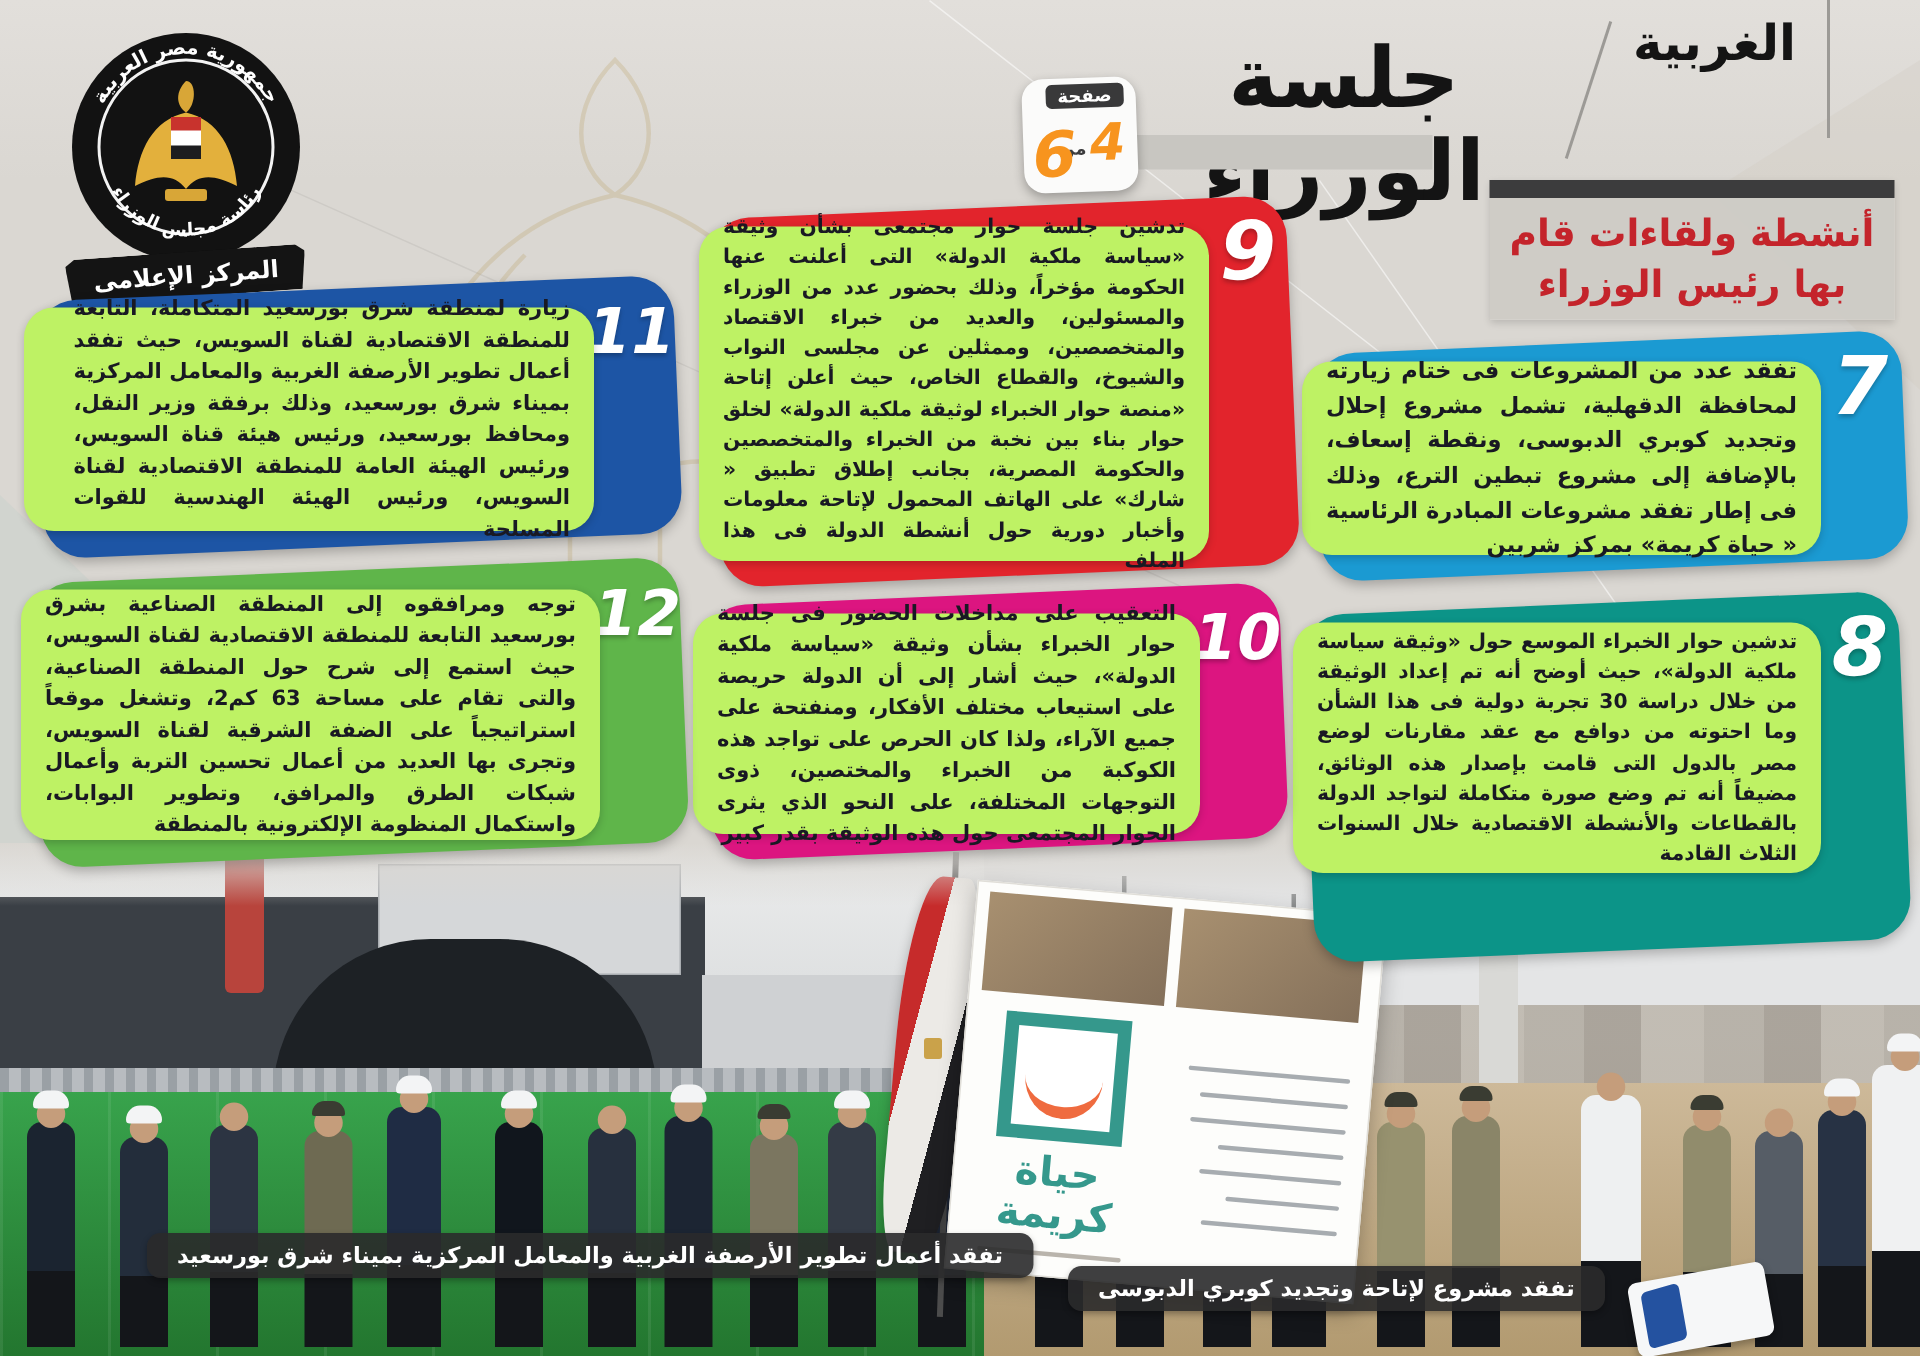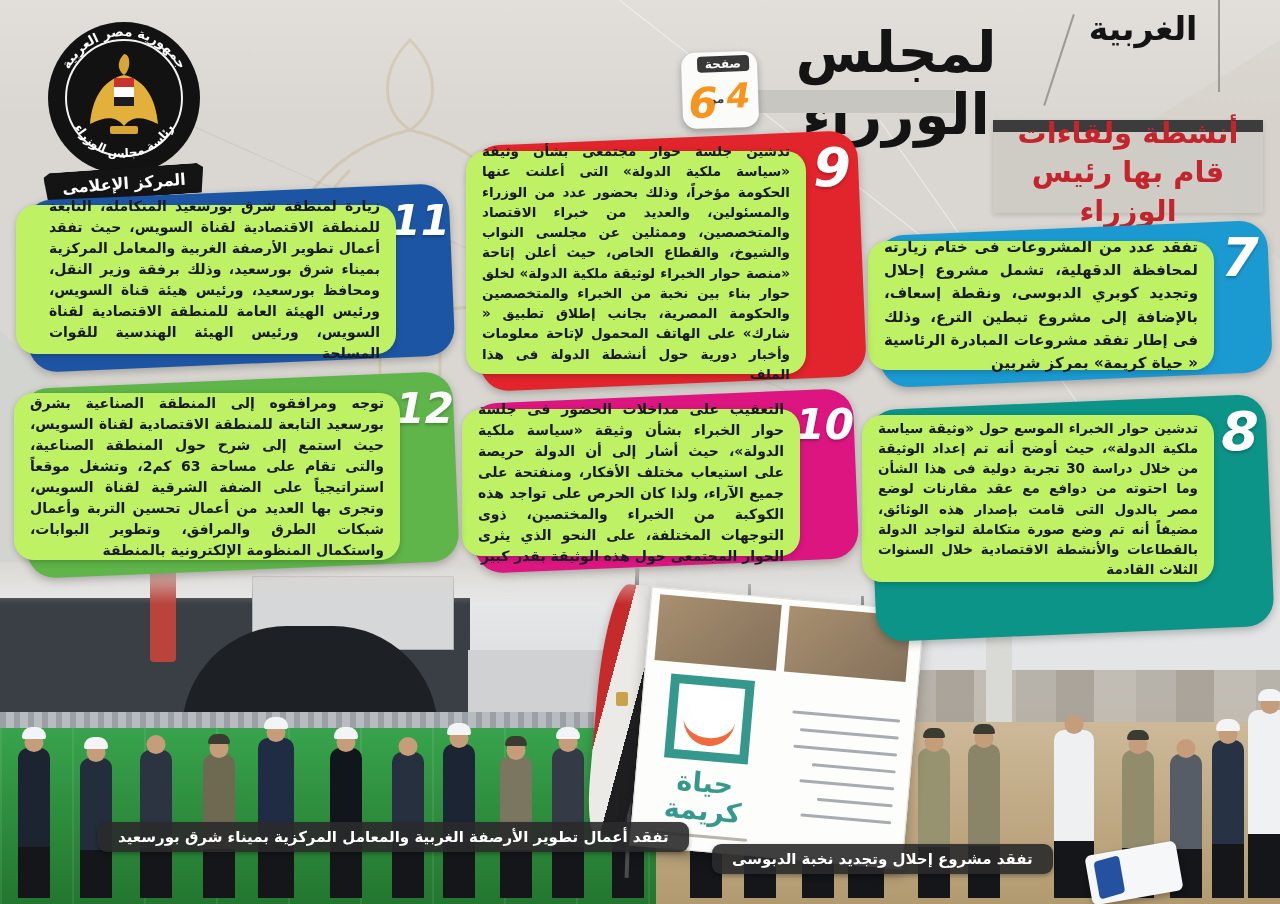--- a/index.html
+++ b/index.html
@@ -36,21 +36,21 @@
   .logo svg{display:block;}
   .logo .ribbon{position:absolute;top:148px;left:8px;width:160px;height:30px;background:#141414;color:#fff;
     font-weight:bold;font-size:16px;display:flex;align-items:center;justify-content:center;transform:rotate(-4deg);
     border-radius:4px;box-shadow:0 2px 4px rgba(0,0,0,.35);clip-path:polygon(0 15%,4% 0,96% 0,100% 15%,98% 100%,2% 100%);}
 
   
   .banner{position:absolute;top:120px;left:993px;width:270px;height:93px;background:rgba(205,202,196,.85);
     box-shadow:0 2px 5px rgba(0,0,0,.15);}
   .banner .bar{position:absolute;top:0;left:0;right:0;height:12px;background:#3c3c3d;}
   .banner .txt{position:absolute;top:12px;left:0;right:0;bottom:0;display:flex;align-items:center;justify-content:center;
-    text-align:center;font-weight:bold;font-size:29px;line-height:1.35;}
+    text-align:center;font-weight:bold;font-size:25px;line-height:1.35;}
 
   
   .card{position:absolute;z-index:5;}
   .card .backing{position:absolute;left:10px;right:0;top:0;bottom:0;border-radius:28px;transform:rotate(-2.4deg);
     box-shadow:0 3px 8px rgba(0,0,0,.25);}
   .card .white{position:absolute;left:0;top:13px;right:56px;bottom:10px;background:#bef264;border-radius:20px;
     box-shadow:0 2px 6px rgba(0,0,0,.2);display:flex;align-items:center;padding:10px 16px;box-sizing:border-box;}
   .card .white p{margin:0;width:100%;color:#191923;font-weight:bold;text-align:justify;direction:rtl;}
   .card .num{position:absolute;top:0;right:2px;width:56px;text-align:center;color:#fff;font-weight:bold;
     font-style:italic;font-size:54px;line-height:1.1;text-shadow:0 2px 3px rgba(0,0,0,.25);}
@@ -124,21 +124,21 @@
       <path d="M180 130 C90 150 40 230 30 330 C100 300 150 300 180 330 C210 300 260 300 330 330 C320 230 270 150 180 130 Z"></path>
       <path d="M120 170 C80 210 60 270 60 310 M240 170 C280 210 300 270 300 310"></path>
       <rect x="150" y="340" width="60" height="40" rx="6"></rect>
     </g>
   </svg>
 
   <div class="title-small">
     <div>الغربية</div>
   </div>
   <div class="title-slash"></div>
-  <div class="title-large">لمجلس الوزراء</div>
+  <div class="title-large">جلسة الوزراء</div>
   <div class="title-vline"></div>
   <div class="date-bar-ext"></div>
 
   <div class="page-badge">
     <span class="chip">صفحة</span>
     <span class="cur">4</span>
     <span class="of">من</span>
     <span class="tot">6</span>
   </div>
 
@@ -296,18 +296,18 @@
           <i style="width:70%"></i>
           <i style="width:84%"></i>
       </div>
     </div>
 
     <div class="media-cube">
         <i></i>
       </div>
 
     <div class="caption" style="left:98px;top:260px;">تفقد أعمال تطوير الأرصفة الغربية والمعامل المركزية بميناء شرق بورسعيد</div>
-    <div class="caption" style="left:712px;top:282px;">تفقد مشروع إحلال وتجديد نخبة الدبوسى</div>
+    <div class="caption" style="left:712px;top:282px;">تفقد مشروع لإتاحة وتجديد كوبري الدبوسى</div>
 
     <div class="fade-top"></div>
   </div>
 
 </div>
 
 </body></html>

